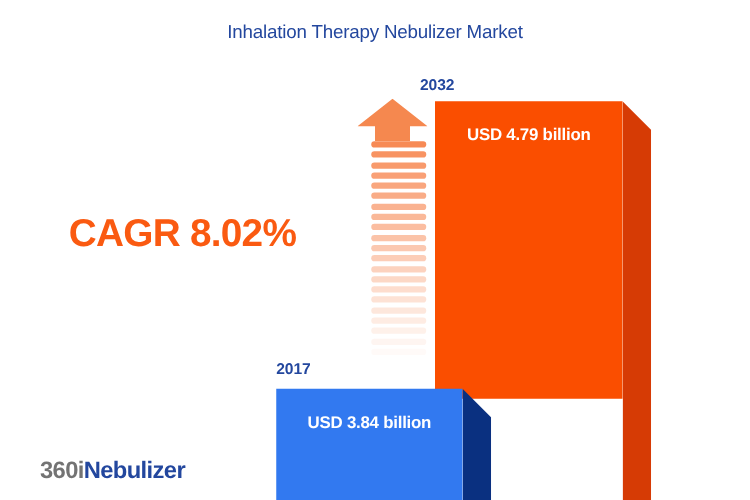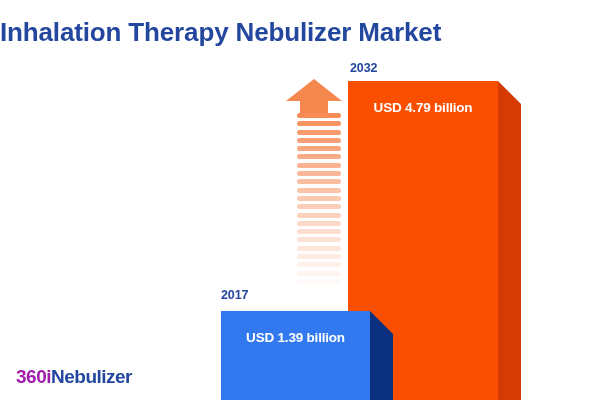--- a/index.html
+++ b/index.html
@@ -17,22 +17,23 @@
     background: #ffffff;
     overflow: hidden;
   }
 
   
   #chart-title {
     position: absolute;
     left: 0;
     top: 17px;
     width: 600px;
-    font-size: 26px;
-    font-weight: bold;
+    text-align: center;
+    font-size: 15px;
+    font-weight: normal;
     color: #23479E;
     letter-spacing: -0.15px;
     white-space: nowrap;
   }
 
   
   #cagr-block {
     position: absolute;
     left: 12px;
     top: 163px;
@@ -108,29 +109,29 @@
   .bar-year {
     position: absolute;
     font-size: 12.5px;
     font-weight: bold;
     color: #23479E;
     letter-spacing: -0.1px;
   }
 
   
   #bar-2032 { left: 348px; top: 81px; }
-  #bar-2032-front { width: 150px; height: 319px; background: #FA4E00; }
+  #bar-2032-front { width: 150px; height: 238px; background: #FA4E00; }
   #bar-2032-side {
     left: 150px;
     width: 23px;
     height: 319px;
     background: #D63B05;
     clip-path: polygon(0 0, 100% 23px, 100% 100%, 0 100%);
   }
-  #bar-2032-year { left: 350px; top: 61px; }
+  #bar-2032-year { left: 336px; top: 61px; }
 
   
   #bar-2024 { left: 221px; top: 311px; }
   #bar-2024-front { width: 149px; height: 89px; background: #3279F0; }
   #bar-2024-side {
     left: 149px;
     width: 23px;
     height: 89px;
     background: #0A3080;
     clip-path: polygon(0 0, 100% 23px, 100% 100%, 0 100%);
@@ -140,31 +141,32 @@
   
   #brand-logo {
     position: absolute;
     left: 16px;
     top: 366px;
     font-size: 19px;
     font-weight: bold;
     letter-spacing: -0.5px;
     white-space: nowrap;
   }
-  #brand-logo-prefix { color: #a21caf; }
+  #brand-logo-prefix { color: #737373; margin-left: 16px; }
   #brand-logo-suffix { color: #23479E; }
 </style>
 </head>
 <body>
 
 <div id="infographic">
 
   <div id="chart-title">Inhalation Therapy Nebulizer Market</div>
 
   <div id="cagr-block">
+    <div id="cagr-value">CAGR 8.02%</div>
   </div>
 
   <div id="growth-arrow">
     <svg id="arrow-head" viewBox="0 0 56 34">
       <path d="M28 0 L56 22 L42 22 L42 34 L14 34 L14 22 L0 22 Z" fill="#F5884F"></path>
     </svg>
     <div id="arrow-stripes">
         <div class="arrow-stripe" style="height: 5px; margin-bottom: 3.3px; background: rgb(247, 138, 85);"></div>
         <div class="arrow-stripe" style="height: 5px; margin-bottom: 3.3px; background: rgba(247, 138, 85, 0.925);"></div>
         <div class="arrow-stripe" style="height: 5px; margin-bottom: 3.3px; background: rgba(247, 138, 85, 0.863);"></div>
@@ -193,21 +195,21 @@
   <div class="bar-group" id="bar-2032">
     <div class="bar-front" id="bar-2032-front">
       <span class="bar-value">USD 4.79 billion</span>
     </div>
     <div class="bar-side" id="bar-2032-side"></div>
   </div>
   <div class="bar-year" id="bar-2032-year">2032</div>
 
   <div class="bar-group" id="bar-2024">
     <div class="bar-front" id="bar-2024-front">
-      <span class="bar-value">USD 1.39 billion</span>
+      <span class="bar-value">USD 3.84 billion</span>
     </div>
     <div class="bar-side" id="bar-2024-side"></div>
   </div>
   <div class="bar-year" id="bar-2024-year">2017</div>
 
   <div id="brand-logo">
     <span id="brand-logo-prefix">360i</span><span id="brand-logo-suffix">Nebulizer</span>
   </div>
 
 </div>

